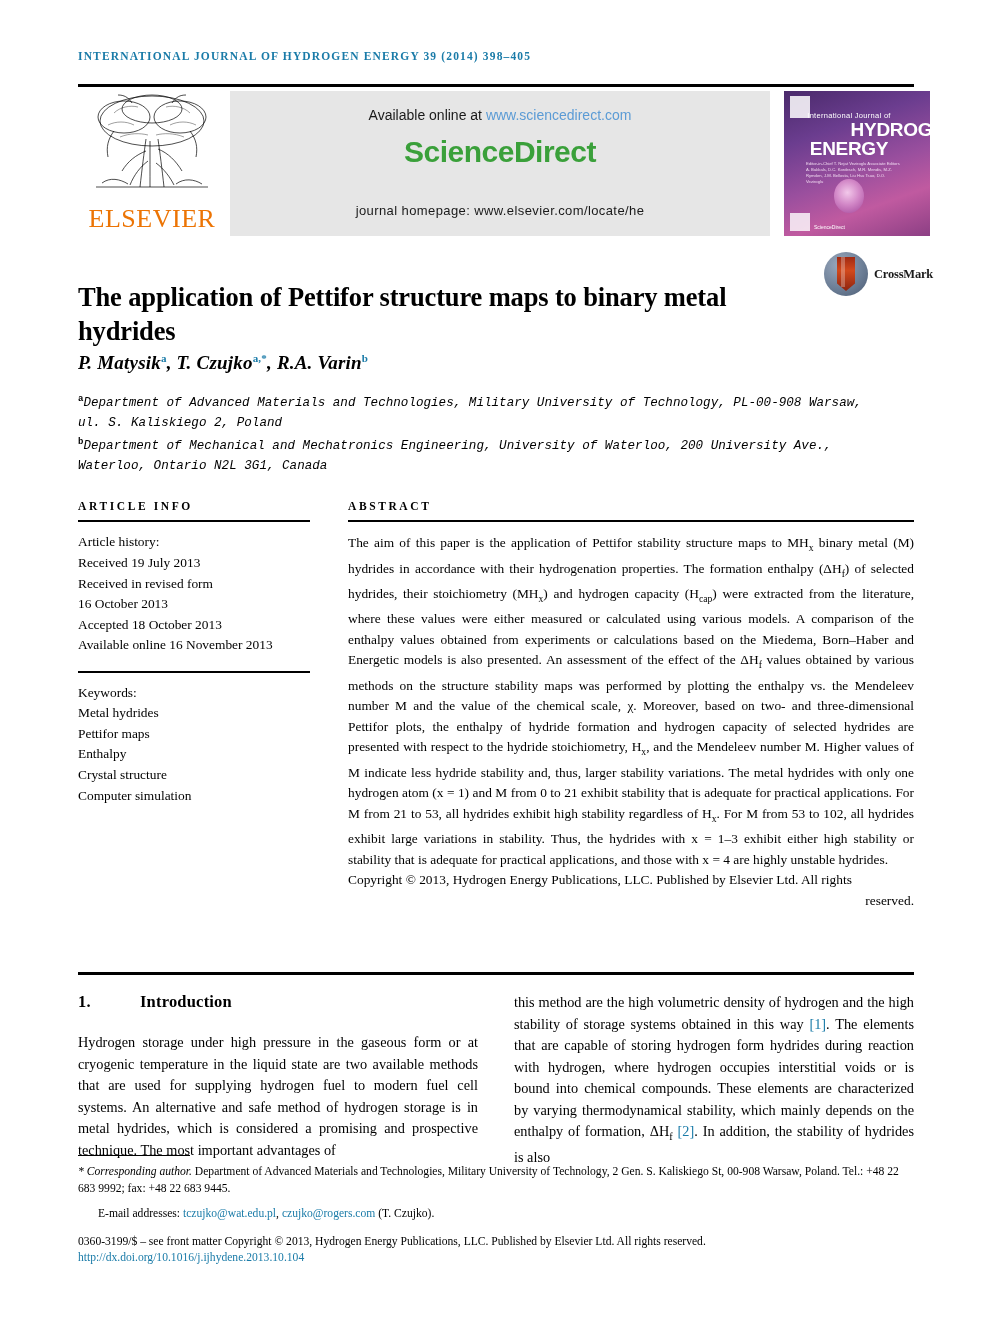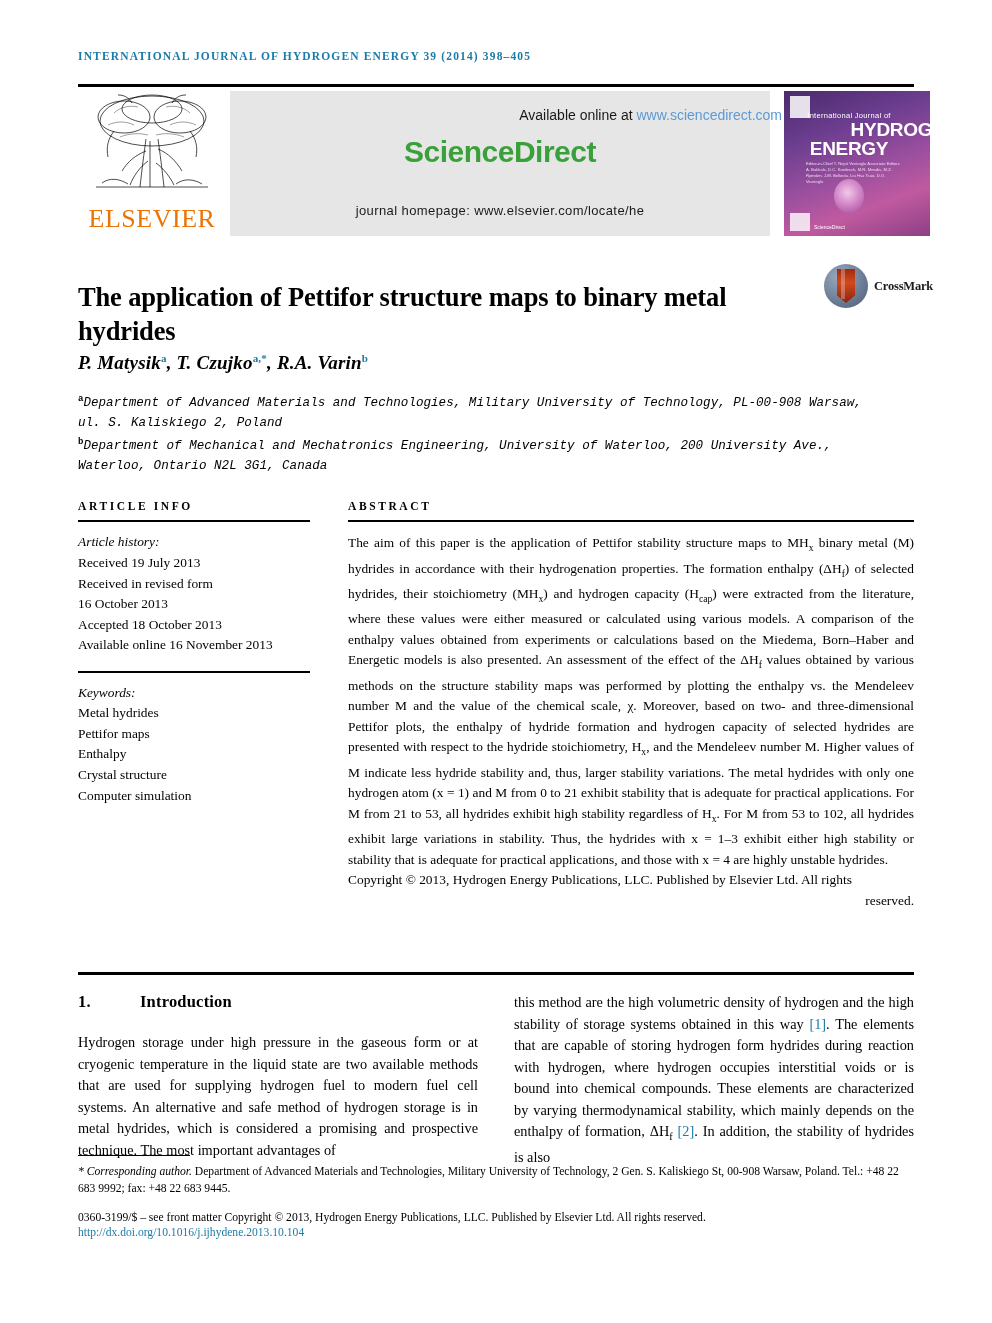--- a/index.html
+++ b/index.html
@@ -68,23 +68,23 @@
   }
   .sd-banner {
     position: absolute;
     left: 152px; top: 7px;
     width: 540px;
     height: 145px;
     background: #e6e6e6;
   }
   .sd-avail {
     position: absolute;
-    left: 12px; top: 16px;
+    left: 0; top: 16px;
     width: 540px;
-    text-align: right;
+    text-align: center;
     font-family: "Liberation Sans", sans-serif;
     font-size: 14px;
     color: #1a1a1a;
   }
   .sd-avail .sd-url { color: #5b9bd5; }
   .sd-logo {
     position: absolute;
     left: 0; top: 44px;
     width: 540px;
     text-align: center;
@@ -164,21 +164,21 @@
     left: 78px; top: 262px;
     width: 690px;
     font-family: "Liberation Serif", serif;
     font-size: 26.5px;
     font-weight: bold;
     line-height: 34px;
     letter-spacing: -0.15px;
   }
   .crossmark {
     position: absolute;
-    left: 824px; top: 264px;
+    left: 824px; top: 252px;
     width: 105px; height: 48px;
   }
   .cm-circle {
     position: absolute; left: 0; top: 0;
     width: 44px; height: 44px; border-radius: 50%;
     background: radial-gradient(circle at 35% 30%, #9aa9bd 0%, #6d7f97 55%, #4a5a72 100%);
   }
   .cm-shield {
     position: absolute; left: 13px; top: 5px;
     width: 18px; height: 34px;
@@ -234,21 +234,21 @@
   }
   .hr-thick { height: 2.4px; background: #000; margin-top: 8px; }
   .hr-thin  { height: 1.6px; background: #000; }
 
   .info-body {
     margin-top: 10px;
     font-family: "Liberation Serif", serif;
     font-size: 13.4px;
     line-height: 20.6px;
   }
-  .info-body .lead { font-style: italic; }
+  .info-body .lead { }
   .kw-block { margin-top: 15px; }
   .abs-body {
     margin-top: 11px;
     font-family: "Liberation Serif", serif;
     font-size: 13.4px;
     line-height: 20.6px;
     text-align: justify;
   }
   .abs-copy { display: block; }
   .abs-reserved { display: block; text-align: right; }
@@ -431,17 +431,18 @@
       </div>
       <div class="bcol right">
         <div class="para">this method are the high volumetric density of hydrogen and the high stability of storage systems obtained in this way <span class="ref">[1]</span>. The elements that are capable of storing hydrogen form hydrides during reaction with hydrogen, where hydrogen occupies interstitial voids or is bound into chemical compounds. These elements are characterized by varying thermodynamical stability, which mainly depends on the enthalpy of formation, ΔH<sub>f</sub> <span class="ref">[2]</span>. In addition, the stability of hydrides is also</div>
       </div>
     </div>
   </div>
 
   <div class="footnotes">
     <div class="fn-rule"></div>
     <div class="fn-body"><span class="it">* Corresponding author.</span> Department of Advanced Materials and Technologies, Military University of Technology, 2 Gen. S. Kaliskiego St, 00-908 Warsaw, Poland. Tel.: +48 22 683 9992; fax: +48 22 683 9445.</div>
+    <div class="fn-body fn-email">E-mail addresses: <span class="link">tczujko@wat.edu.pl</span>, <span class="link">czujko@rogers.com</span> (T. Czujko).</div>
     <div class="fn-issn">0360-3199/$ – see front matter Copyright © 2013, Hydrogen Energy Publications, LLC. Published by Elsevier Ltd. All rights reserved.</div>
     <div class="fn-doi">http://dx.doi.org/10.1016/j.ijhydene.2013.10.104</div>
   </div>
 
 </div>
 
 </body></html>

